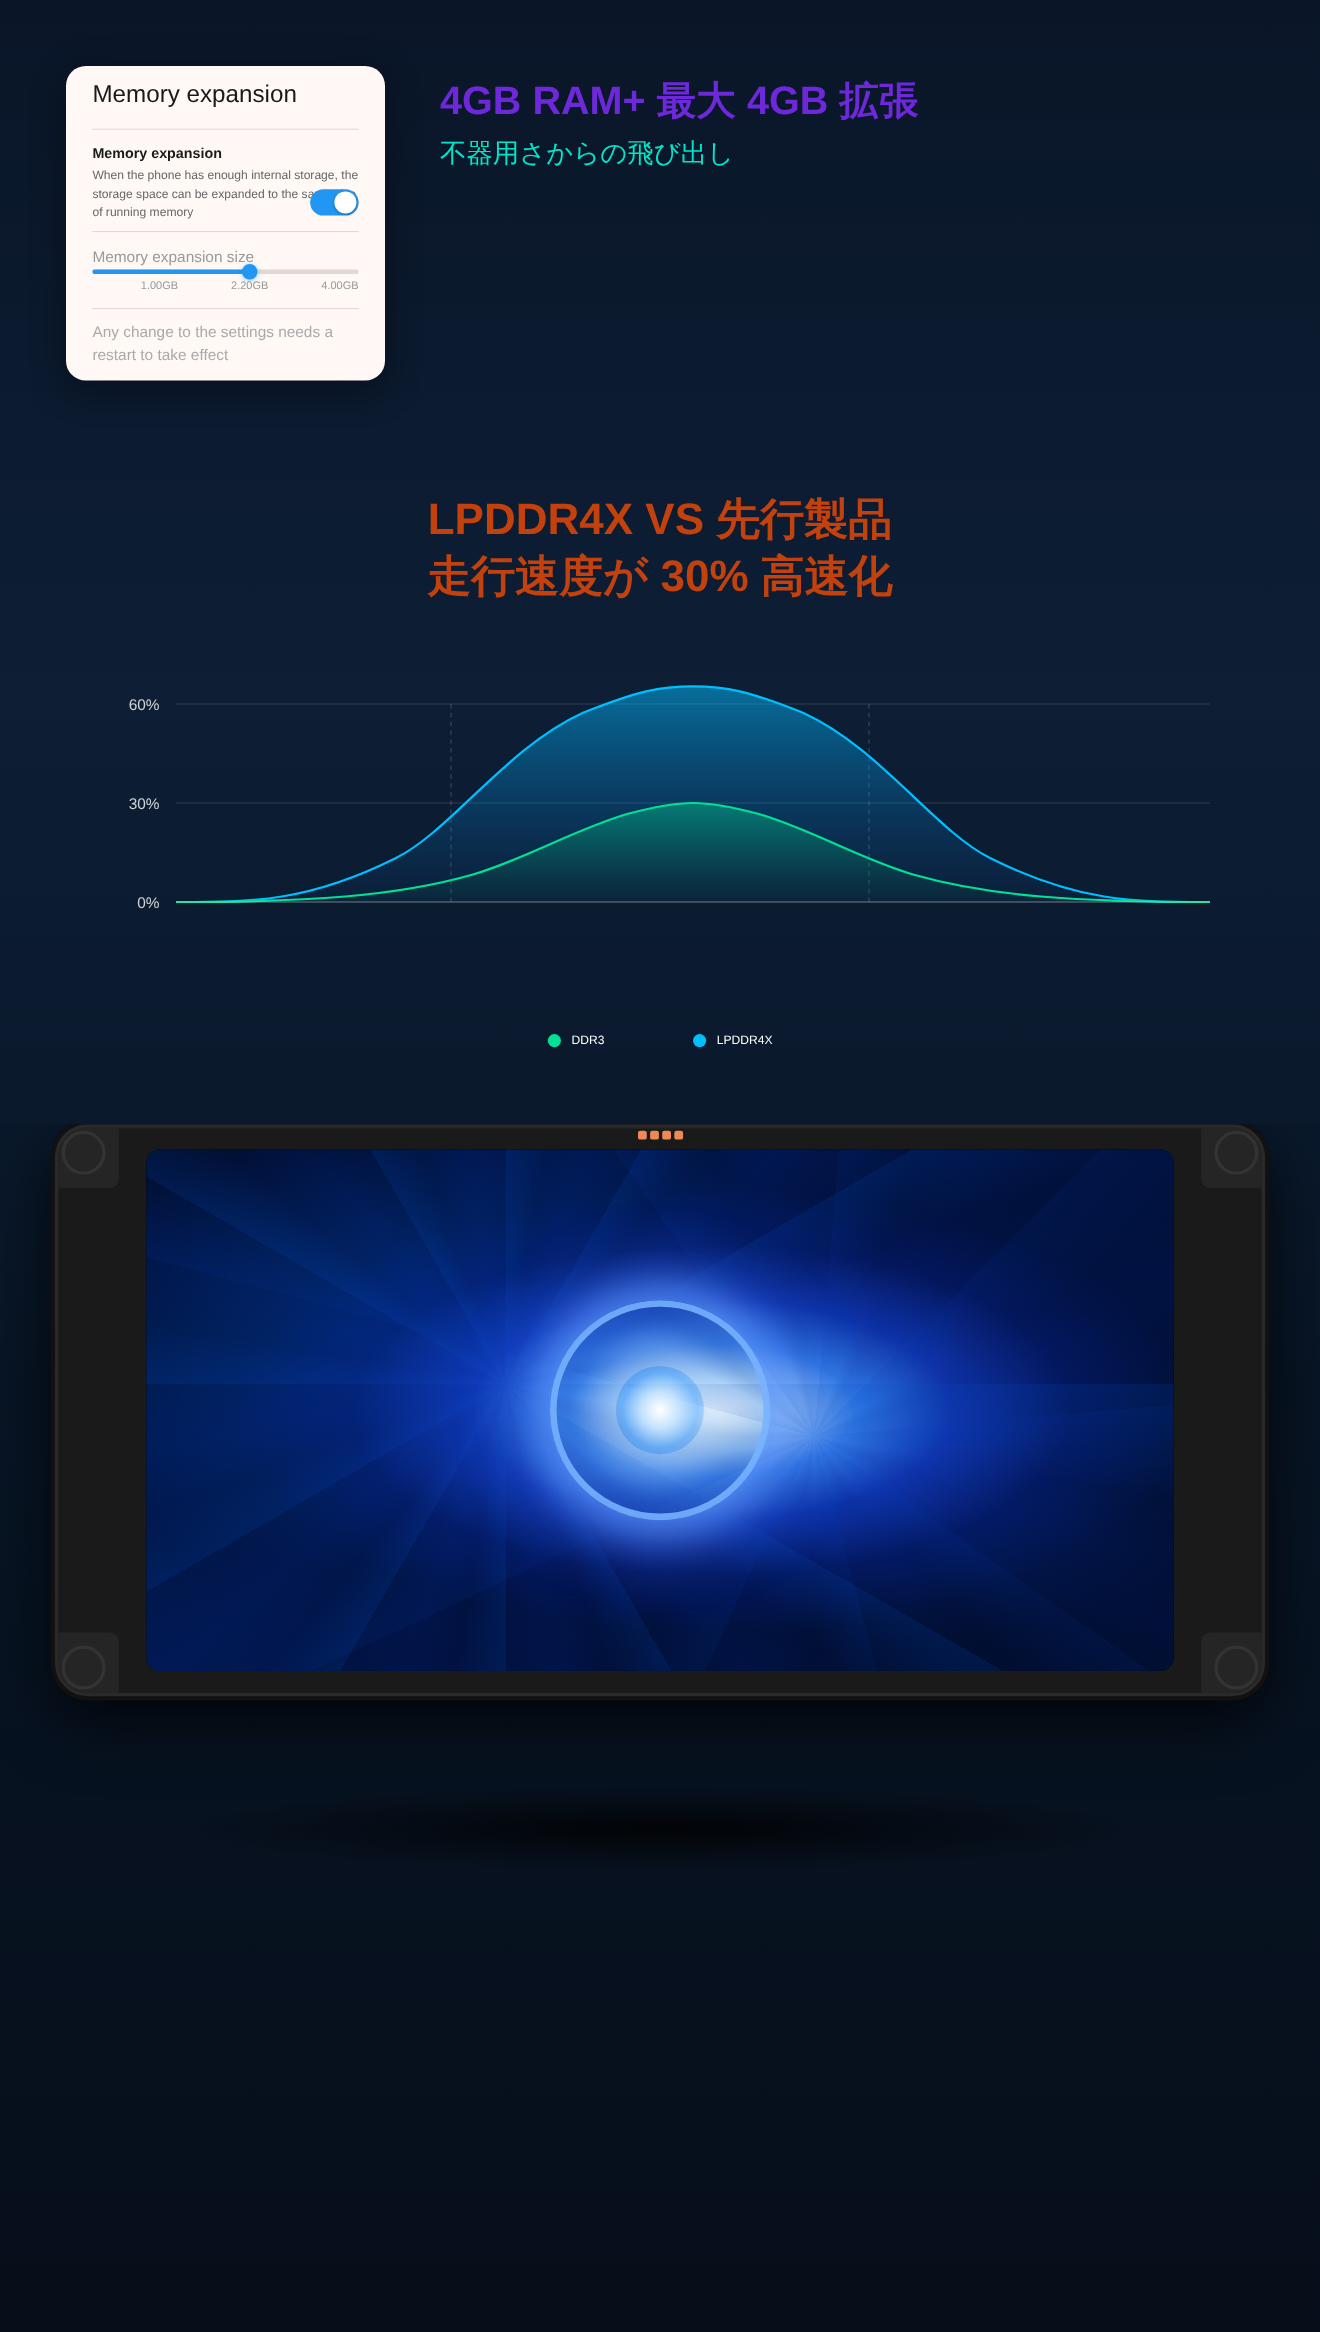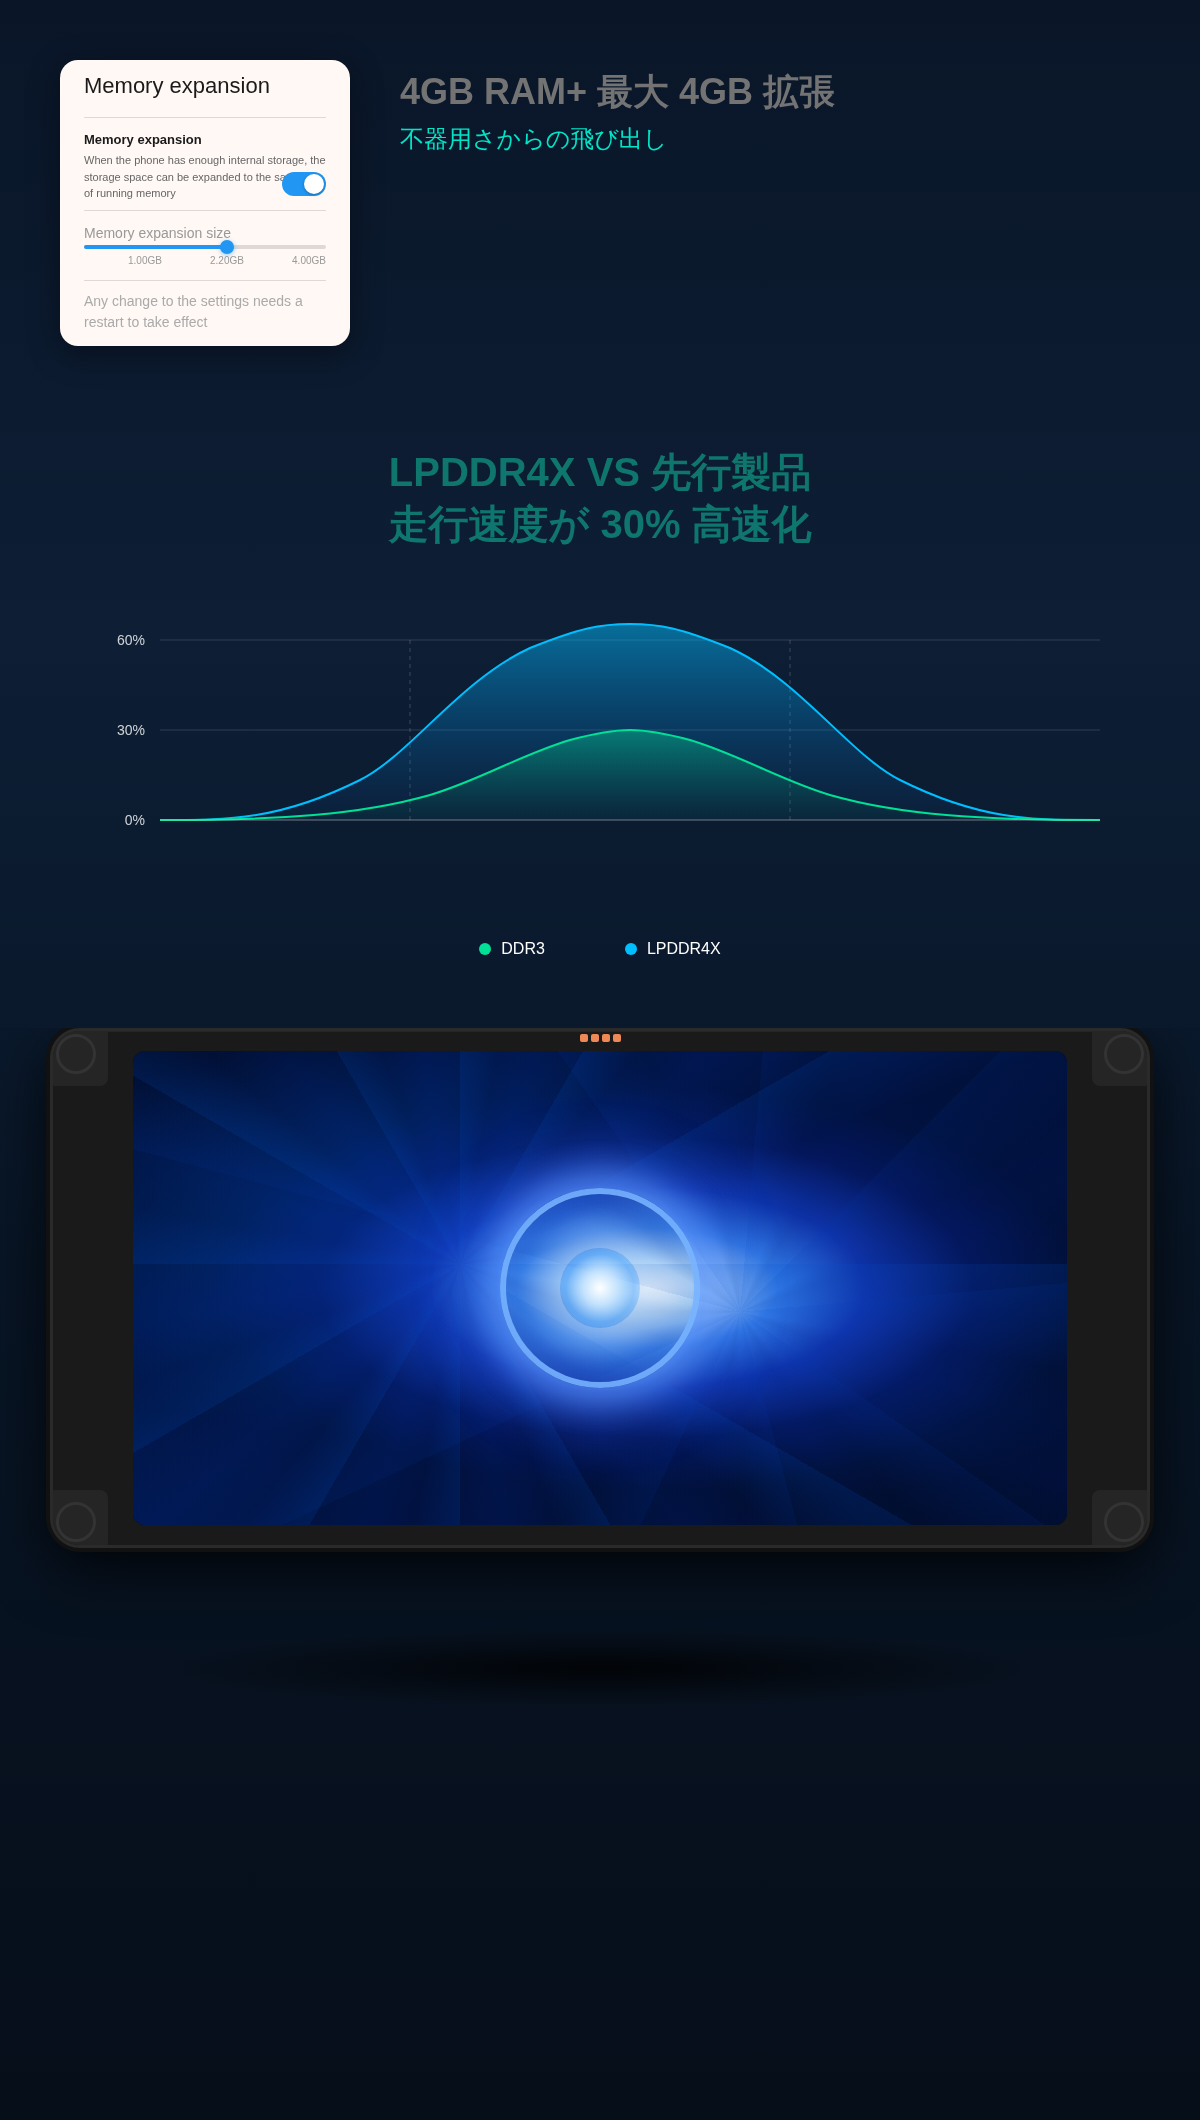--- a/index.html
+++ b/index.html
@@ -150,21 +150,21 @@
 
     
     .memory-text {
       flex: 1;
       padding-top: 10px;
     }
 
     .memory-heading {
       font-size: 36px;
       font-weight: 700;
-      color: #737373;
+      color: #6d28d9;
       line-height: 1.2;
       margin-bottom: 10px;
     }
 
     .memory-subheading {
       font-size: 24px;
       font-weight: 500;
       color: #00e5c8;
       margin-bottom: 20px;
     }
@@ -177,21 +177,21 @@
 
     
     .section-chart {
       padding: 60px 80px 50px;
       text-align: center;
     }
 
     .chart-heading {
       font-size: 40px;
       font-weight: 700;
-      color: #0f766e;
+      color: #c2410c;
       line-height: 1.3;
       margin-bottom: 50px;
     }
 
     .chart-area {
       position: relative;
       width: 100%;
       height: 320px;
       margin-bottom: 20px;
     }
@@ -206,21 +206,21 @@
       justify-content: center;
       gap: 80px;
       margin-top: 20px;
     }
 
     .legend-item {
       display: flex;
       align-items: center;
       gap: 10px;
       color: #fff;
-      font-size: 16px;
+      font-size: 11px;
     }
 
     .legend-dot {
       width: 12px;
       height: 12px;
       border-radius: 50%;
     }
 
     .legend-dot-green { background: #00e096; }
     .legend-dot-blue { background: #00bfff; }

